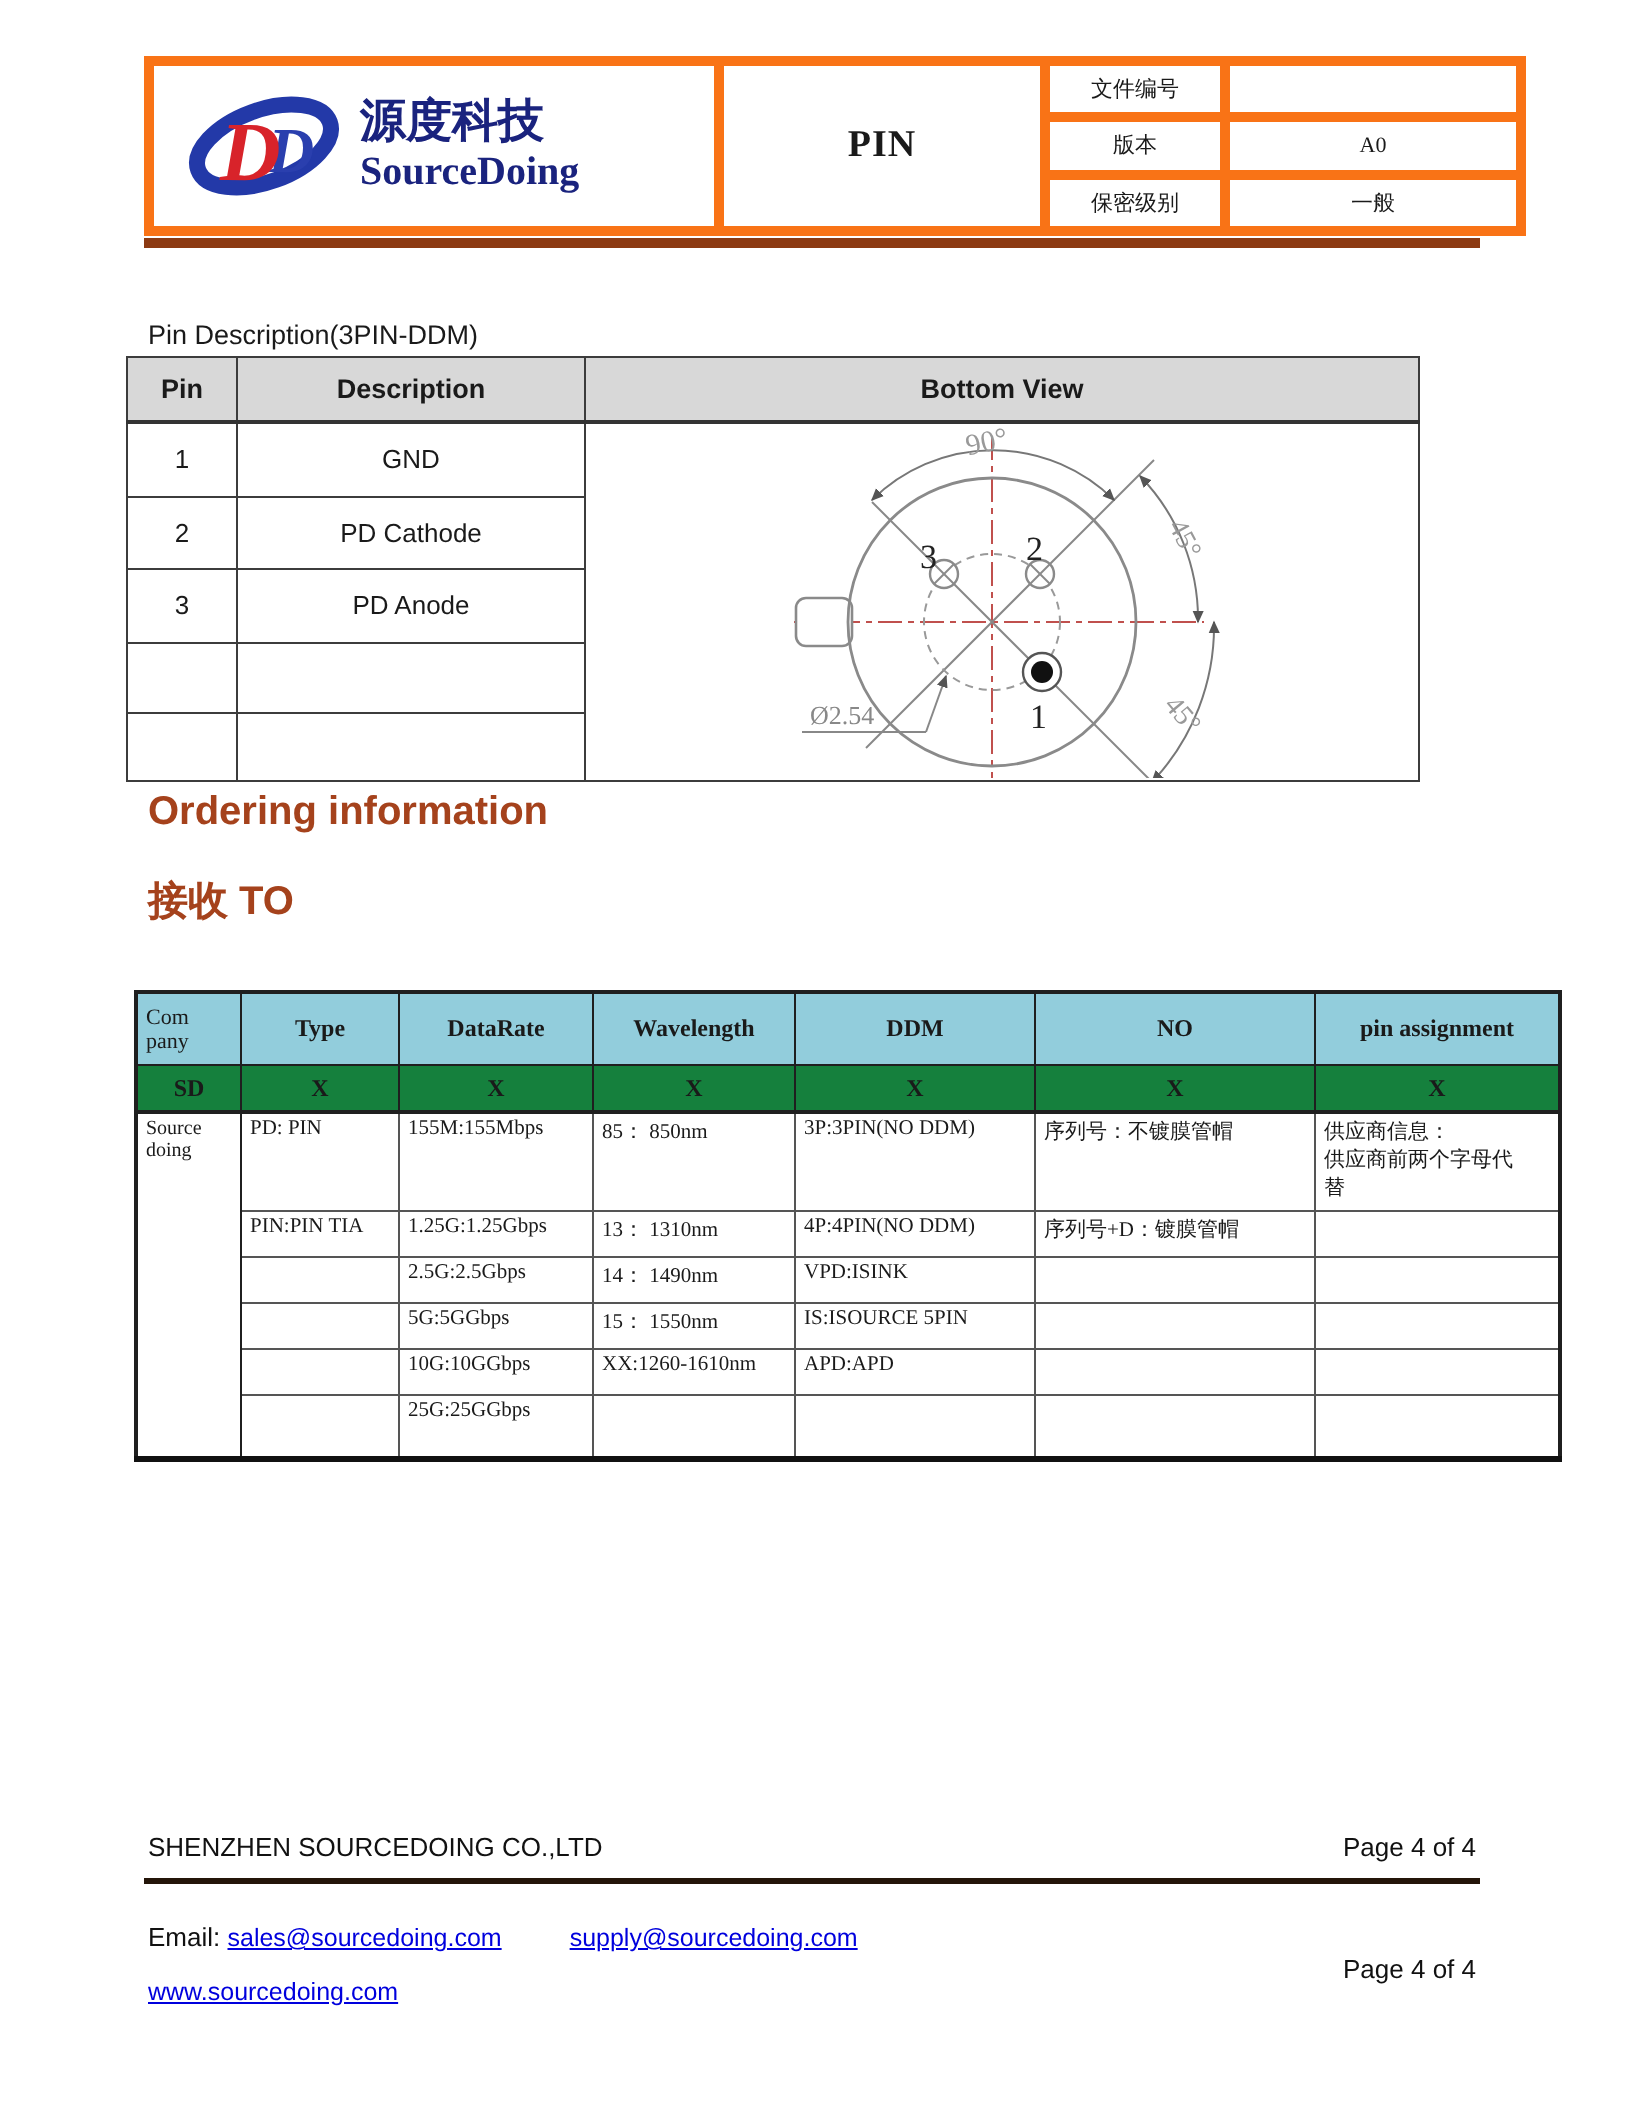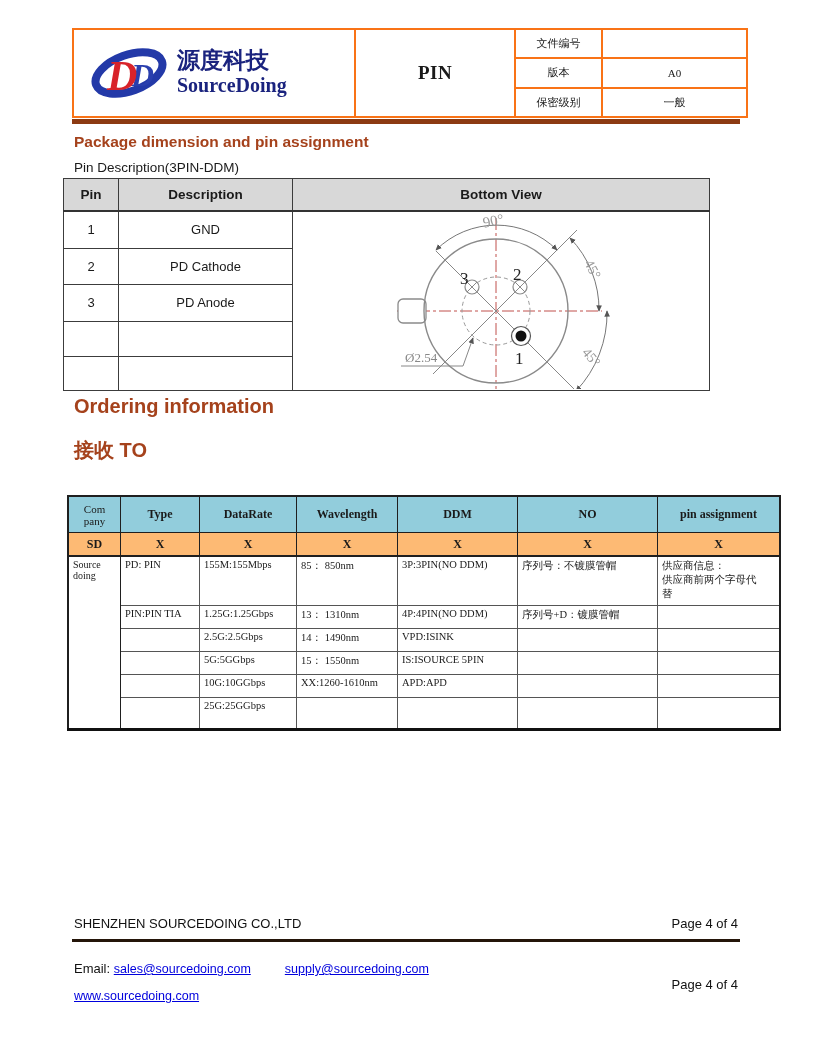--- a/index.html
+++ b/index.html
@@ -2,21 +2,21 @@
 <html><head>
 <meta charset="utf-8">
 <style>
   html,body{margin:0;padding:0;background:#ffffff;}
   #page{position:relative;width:816px;height:1056px;background:#fff;overflow:hidden;
         font-family:"Liberation Sans",sans-serif;color:#1a1a1a;}
 
   
   .hdr{position:absolute;left:72px;top:28px;width:666px;height:90px;
        border-collapse:collapse;table-layout:fixed;}
-  .hdr td{border:2px solid #f97316;padding:0;vertical-align:middle;}
+  .hdr td{border:5px solid #f97316;padding:0;vertical-align:middle;}
   .hdr .logo-cell{width:280px;text-align:center;}
   .hdr .pin-cell{width:158px;text-align:center;font-family:"Liberation Serif",serif;
                  font-size:19px;font-weight:bold;letter-spacing:.5px;}
   .hdr .meta-label{width:85px;text-align:center;font-family:"Liberation Serif",serif;font-size:11px;}
   .hdr .meta-value{width:143px;text-align:center;font-family:"Liberation Serif",serif;font-size:11px;}
 
   
   .rule-top{position:absolute;left:72px;top:119px;width:668px;height:5px;background:#8C3A12;}
   .rule-bottom{position:absolute;left:72px;top:939px;width:668px;height:3px;background:#241509;}
 
@@ -39,22 +39,22 @@
   .diagram-cell{position:relative;padding:0;}
   .diagram-cell svg{display:block;}
 
   
   .otable{position:absolute;left:67px;top:495px;width:648px;border-collapse:collapse;
           table-layout:fixed;font-family:"Liberation Serif",serif;}
   .otable th,.otable td{border:1px solid #1f1f1f;padding:2px 4px;vertical-align:top;}
   .otable{border:2px solid #1f1f1f;border-bottom:3px solid #111;}
   .otable tr.oh th{background:#92CDDC;font-size:12px;font-weight:bold;text-align:center;
                    vertical-align:middle;height:31px;}
-  .otable tr.oh th.th-company{font-weight:normal;font-size:11px;text-align:center;padding-left:4px;}
-  .otable tr.ox td{background:#fdba74;font-size:12px;font-weight:bold;text-align:center;
+  .otable tr.oh th.th-company{font-weight:normal;font-size:11px;text-align:left;padding-left:4px;}
+  .otable tr.ox td{background:#15803d;font-size:12px;font-weight:bold;text-align:center;
                    height:18px;border-bottom:2px solid #1f1f1f;vertical-align:middle;}
   .otable td.body{font-size:10.5px;border-color:#555;}
   .otable td.company-cell{font-size:10px;vertical-align:top;border-color:#1f1f1f;}
   .otable tr.br0 td{height:44px;} .otable tr.br1 td{height:18px;}
   .otable tr.br2 td{height:18px;} .otable tr.br3 td{height:18px;}
   .otable tr.br4 td{height:18px;} .otable tr.br5 td{height:26px;}
   .cw0{width:43px;} .cw1{width:70px;} .cw2{width:88px;} .cw3{width:92px;}
   .cw4{width:111px;} .cw5{width:131px;} .cw6{width:113px;}
   .prewrap{white-space:pre-wrap;}
 
@@ -96,21 +96,20 @@
     </tr>
     <tr>
       <td class="meta-label">保密级别</td>
       <td class="meta-value">一般</td>
     </tr>
   </tbody>
     </table>
 
   <div class="rule-top"></div>
 
-  <div class="h-section">Package dimension and pin assignment</div>
   <div class="h-sub">Pin Description(3PIN-DDM)</div>
 
   <table class="ptable">
     <tbody>
         <tr>
       <th class="c-pin">Pin</th>
       <th class="c-desc">Description</th>
       <th class="c-view">Bottom View</th>
     </tr>
     <tr class="r1">

